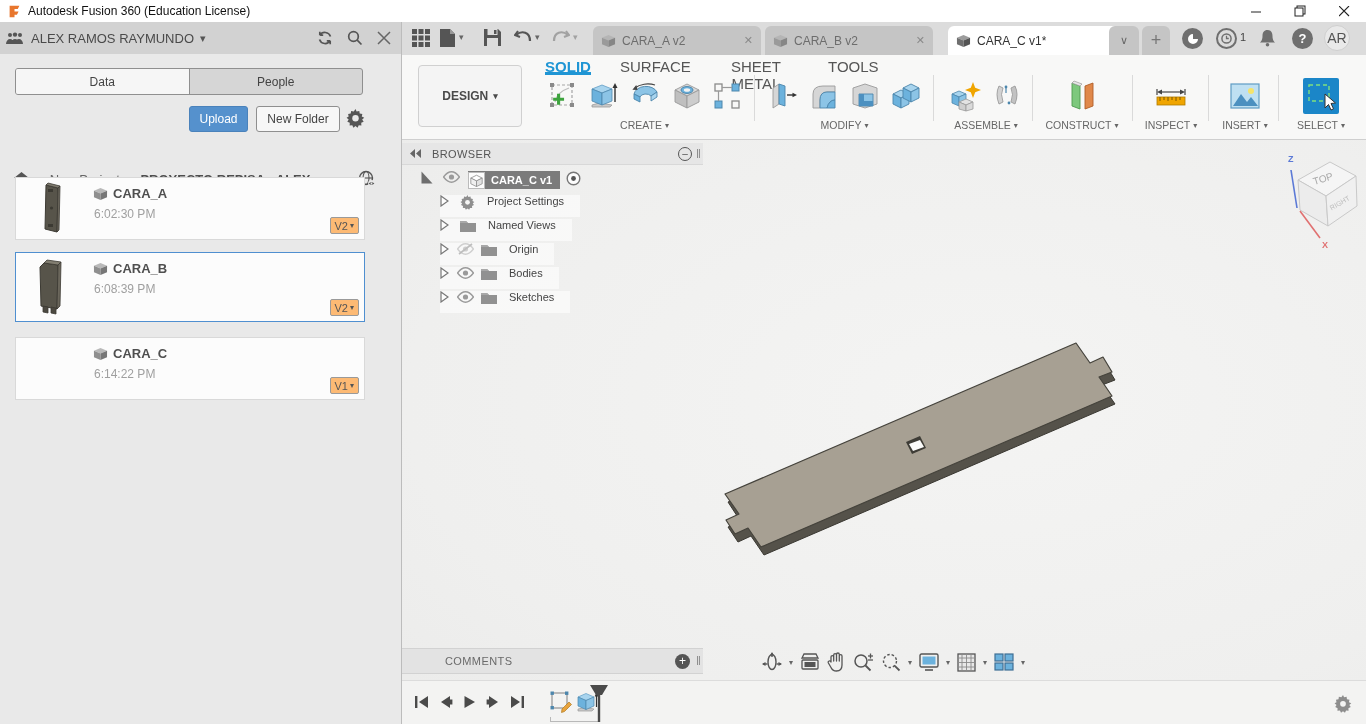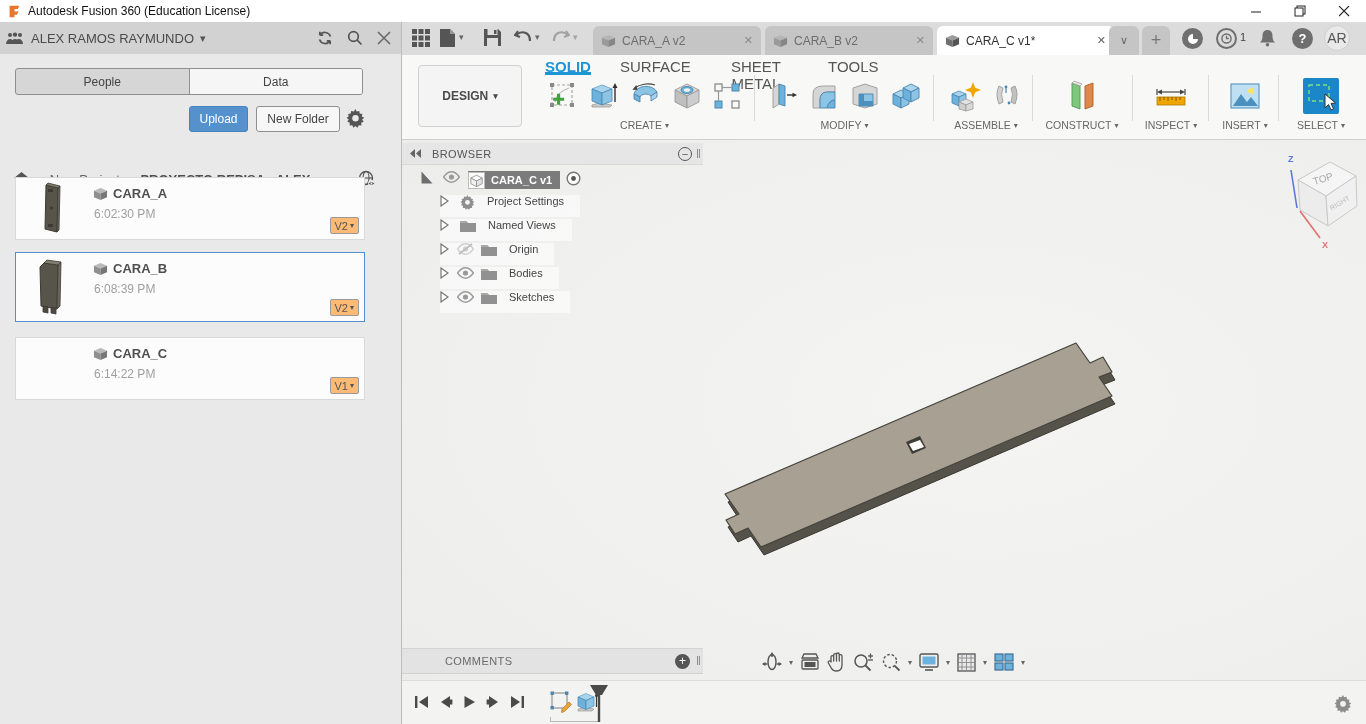--- a/index.html
+++ b/index.html
@@ -149,22 +149,22 @@
             <circle cx="6.5" cy="6.5" r="4.8" fill="none" stroke="#555" stroke-width="1.7"></circle>
             <line x1="10.2" y1="10.2" x2="14.5" y2="14.5" stroke="#555" stroke-width="1.7"></line>
           </svg>
         <svg width="14" height="14" viewBox="0 0 14 14">
             <path d="M1 1 L13 13 M13 1 L1 13" stroke="#666" stroke-width="1.5"></path>
           </svg>
       </div>
     </div>
 
     <div id="seg-tabs">
+      <div class="seg active">Data</div>
       <div class="seg">People</div>
-      <div class="seg active">Data</div>
     </div>
 
     <div id="upload-btn">Upload</div>
     <div id="newfolder-btn">New Folder</div>
     <svg id="panel-gear" width="19" height="19" viewBox="0 0 20 20">
         <path d="M10 0l1.2 2.6 2.8-.6 .4 2.8 2.8 .4-.6 2.8L19.2 9.2 17 11l1.6 2.4-2.6 1.2 .2 2.8-2.8-.2-1.2 2.6-2.2-1.8-2.2 1.8-1.2-2.6-2.8 .2 .2-2.8-2.6-1.2L2.8 11 .6 9.2 2.8 8l-.6-2.8 2.8-.4 .4-2.8 2.8 .6z" fill="#555"></path>
         <circle cx="10" cy="9.8" r="3.4" fill="#e9e9e9"></circle>
       </svg>
 
     <div id="breadcrumb">
@@ -294,21 +294,21 @@
     </div>
     <div class="doc-tab" style="left:363px;width:168px">
       <svg width="15" height="14" viewBox="0 0 16 15">
           <polygon points="1,4 8,1 15,4 8,7" fill="#b5b5b5"></polygon>
           <polygon points="1,4 8,7 8,14 1,11" fill="#9a9a9a"></polygon>
           <polygon points="15,4 8,7 8,14 15,11" fill="#868686"></polygon>
         </svg>
       <span class="lab">CARA_B v2</span>
       <span class="x">✕</span>
     </div>
-    <div class="doc-tab active" style="left:535px;width:177px">
+    <div class="doc-tab active" style="left:546px;width:177px">
       <svg width="15" height="14" viewBox="0 0 16 15">
           <polygon points="1,4 8,1 15,4 8,7" fill="#9c9c9c"></polygon>
           <polygon points="1,4 8,7 8,14 1,11" fill="#6f6f6f"></polygon>
           <polygon points="15,4 8,7 8,14 15,11" fill="#545454"></polygon>
         </svg>
       <span class="lab">CARA_C v1*</span>
       <span class="x">✕</span>
     </div>
     <div class="mini-box" style="left:707px;width:30px;font-size:11px">
         <span>∨</span>

